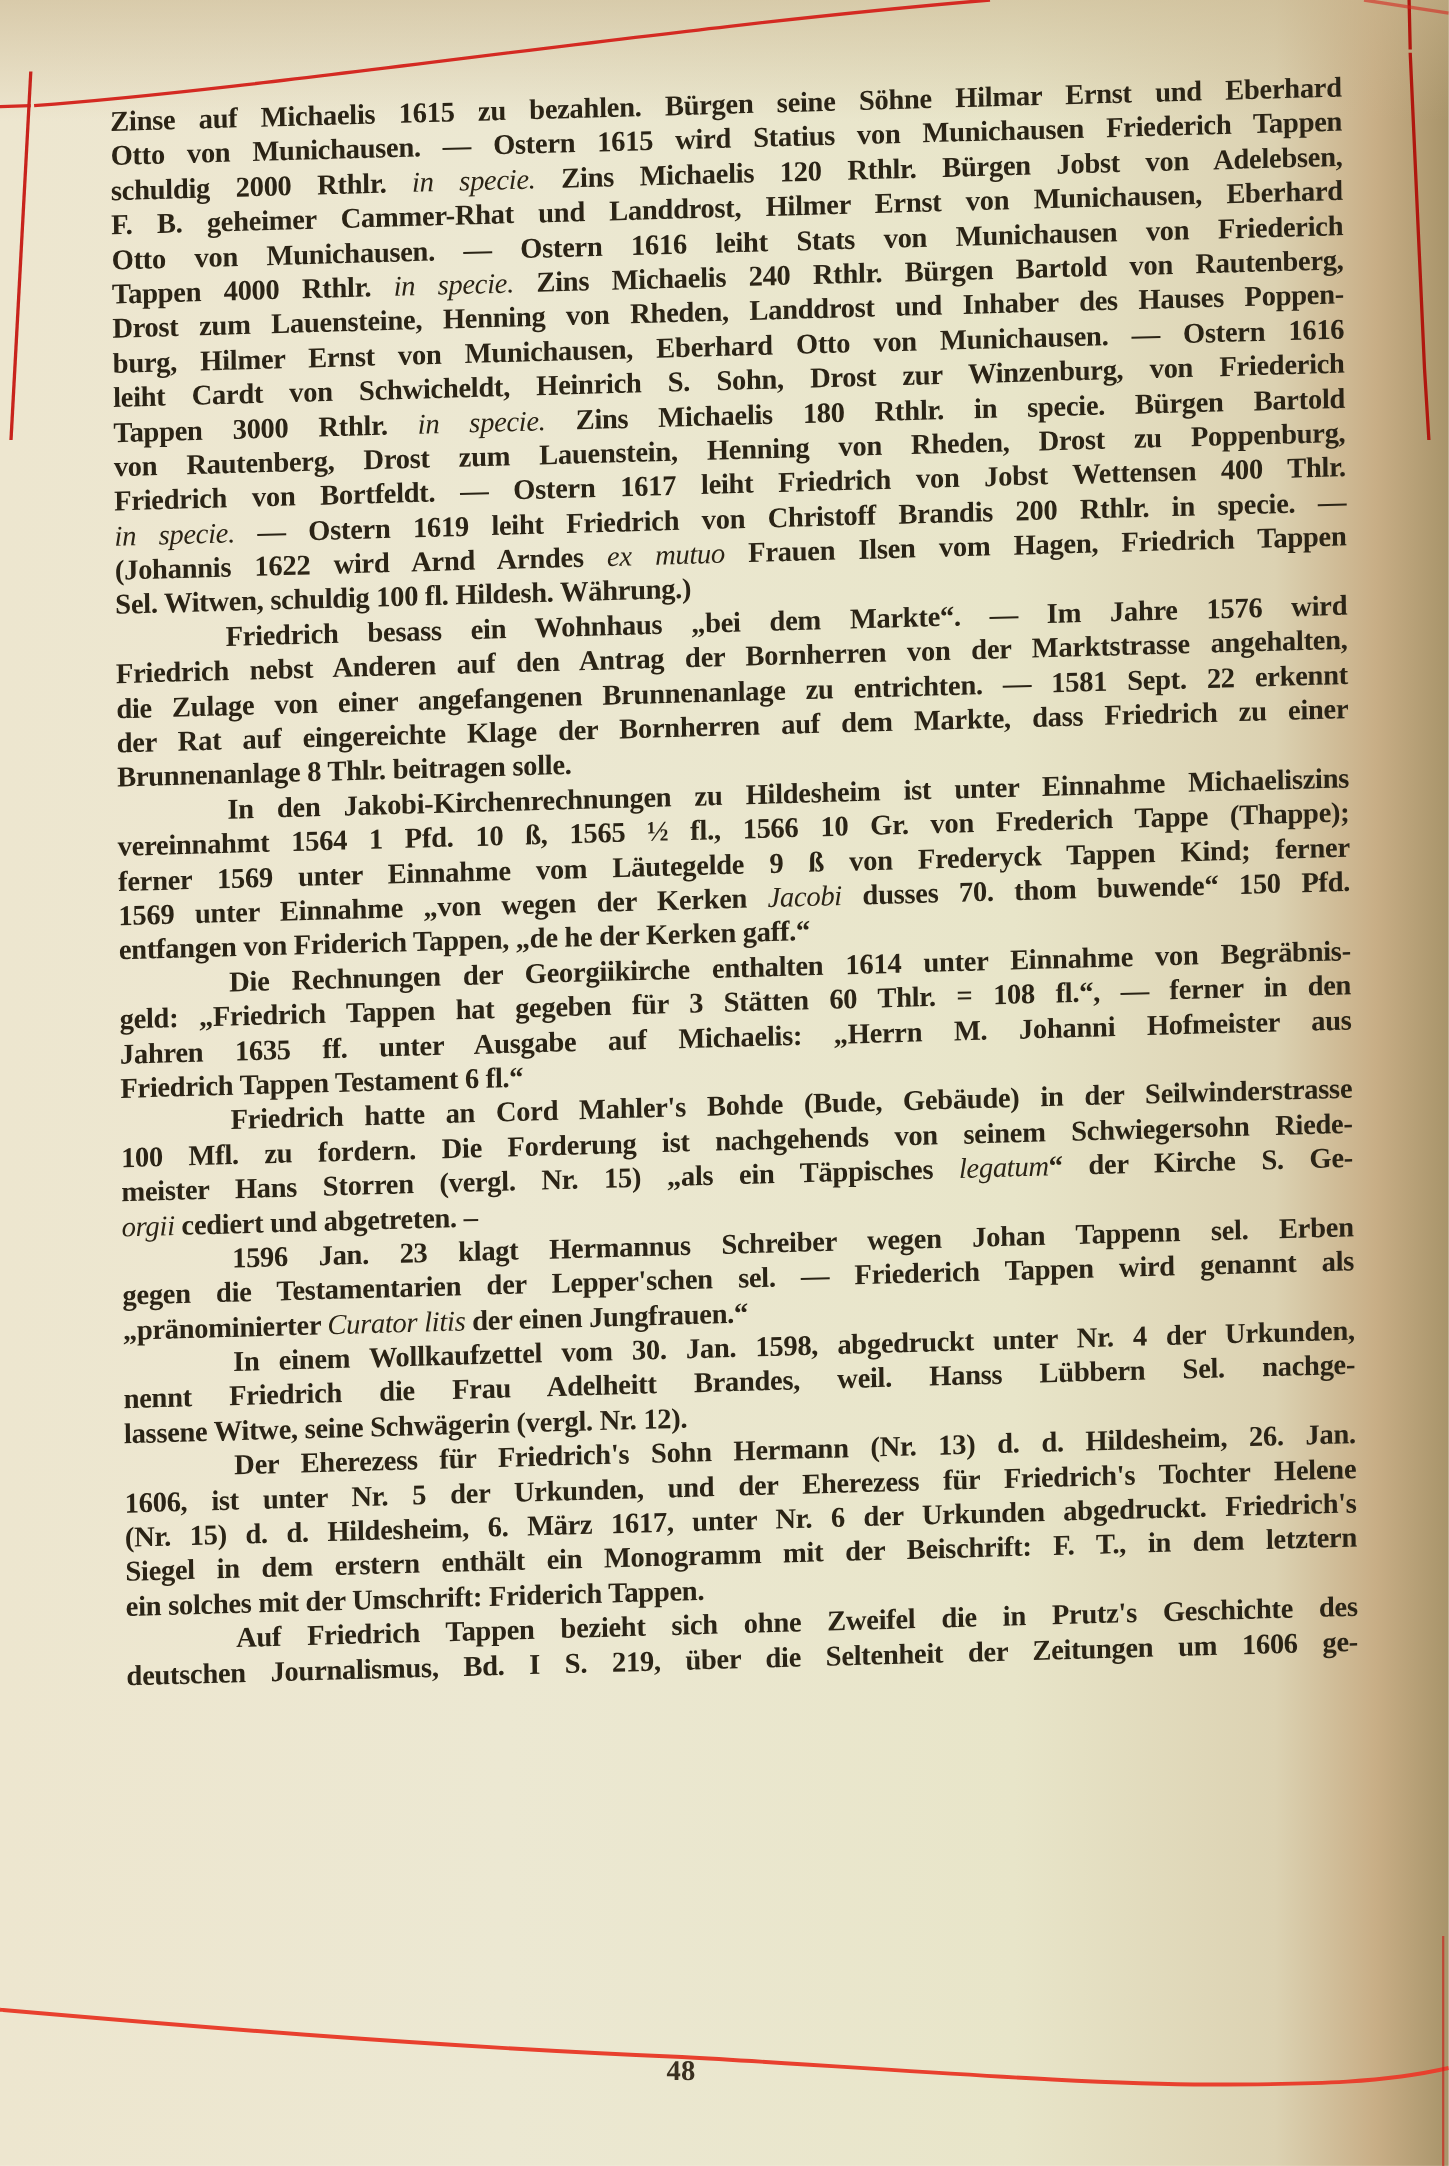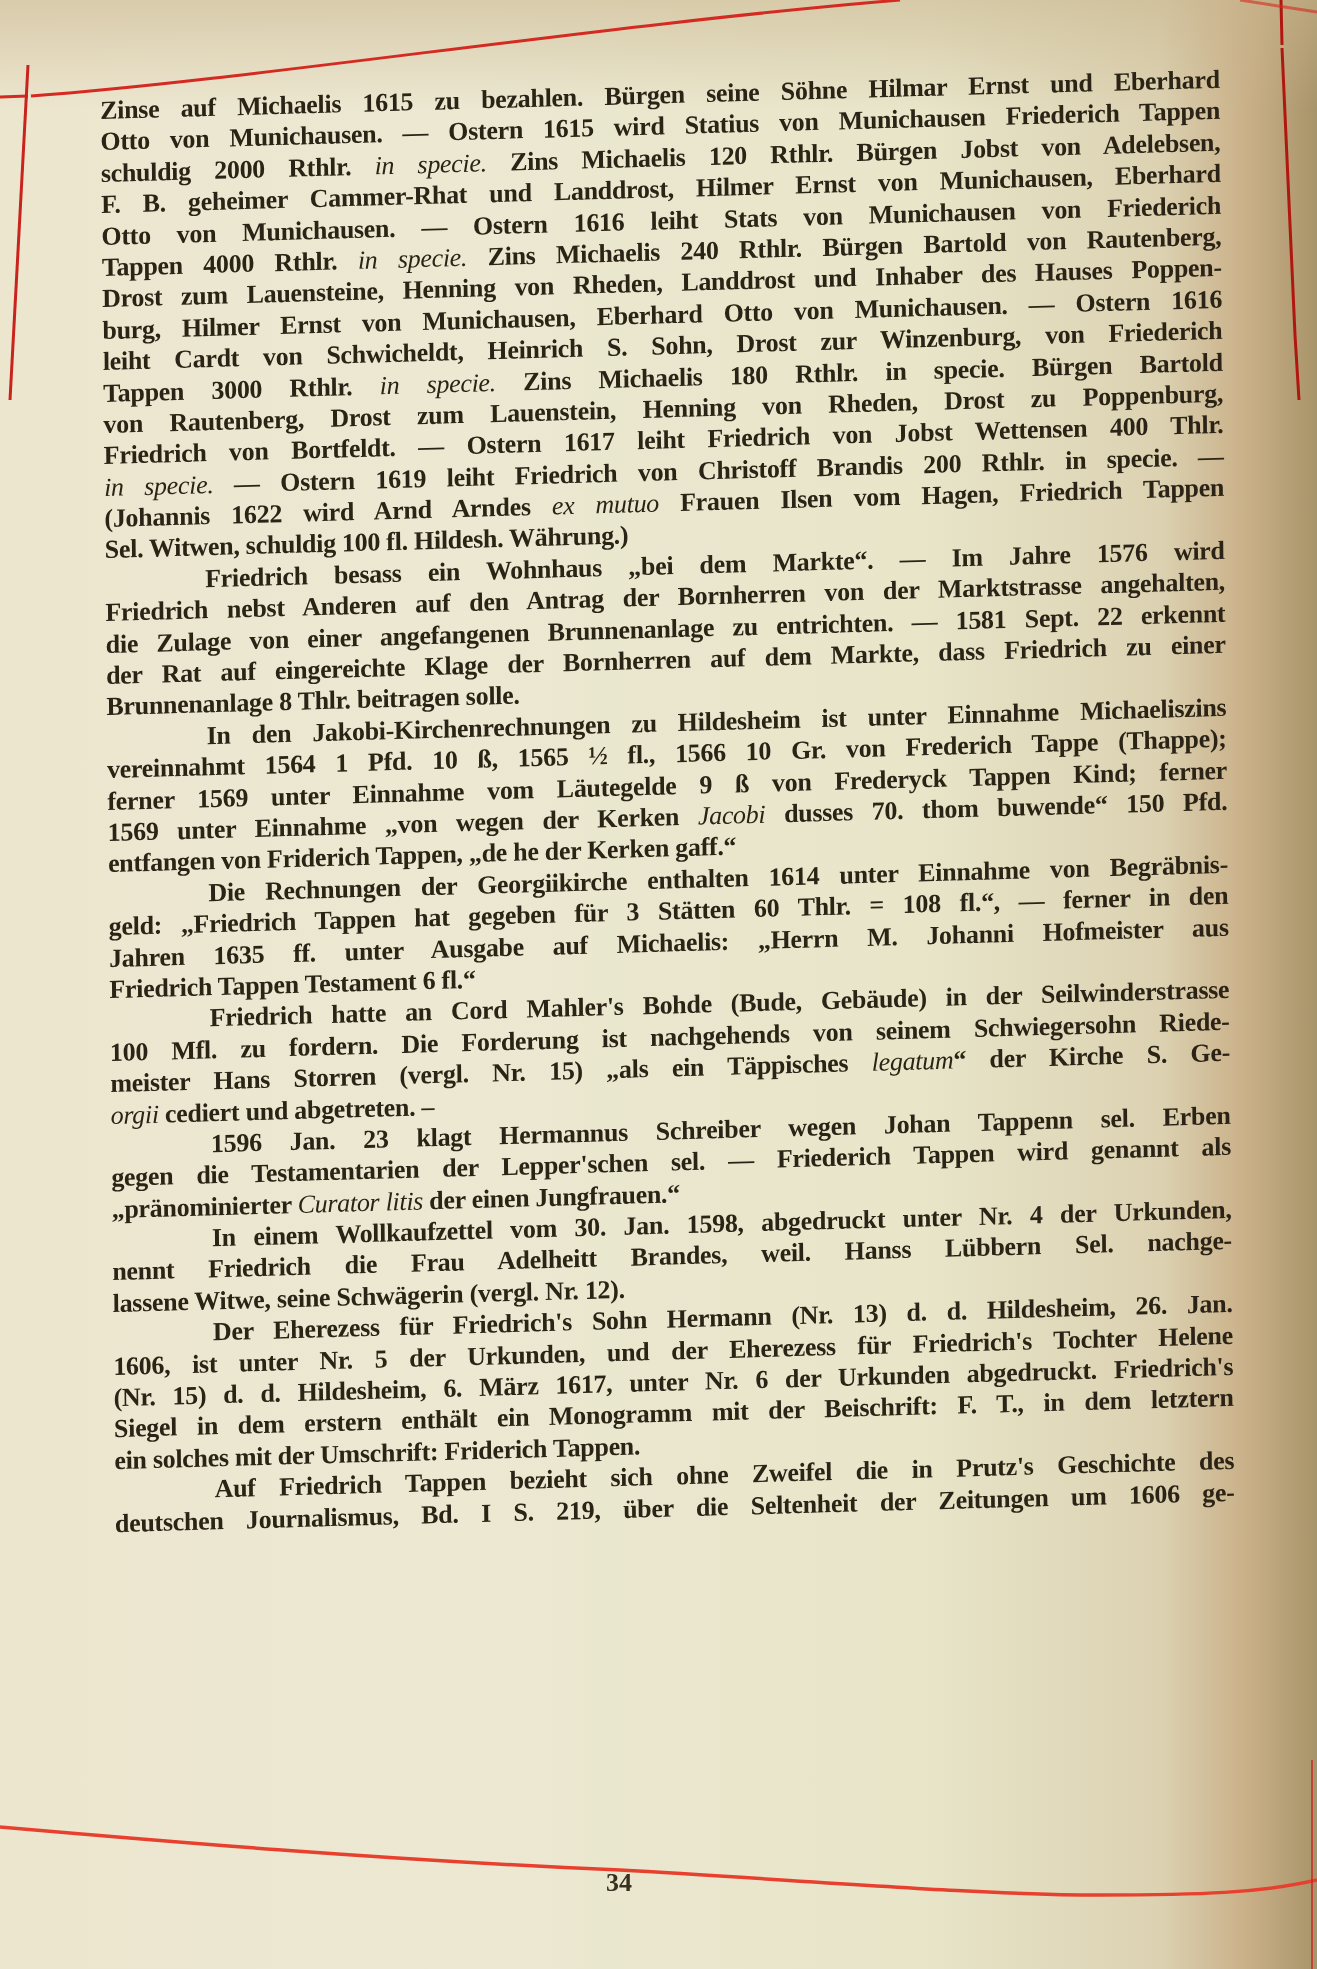--- a/index.html
+++ b/index.html
@@ -99,13 +99,13 @@
   <path d="M28,65 L10,400" stroke="#c8231c" stroke-width="3" fill="none"></path>
 
   <path d="M1281,0 L1282,45 M1282,48 L1295,335 L1299,400" stroke="#b0170f" stroke-width="3" fill="none"></path>
   <path d="M1240,0 L1317,12" stroke="#d42a22" stroke-width="3" fill="none" opacity="0.6"></path>
 
   <path d="M0,1827 C150,1840 380,1860 620,1870 C800,1880 980,1895 1100,1895 C1200,1895 1260,1893 1317,1880" stroke="#e8402e" stroke-width="3.5" fill="none"></path>
 
   <path d="M1312,1760 L1312,1969" stroke="#c8231c" stroke-width="2" fill="none" opacity="0.7"></path>
 </svg>
 
-<div class="page-number">34</div>
+<div class="page-number">48</div>
 
 </body></html>

